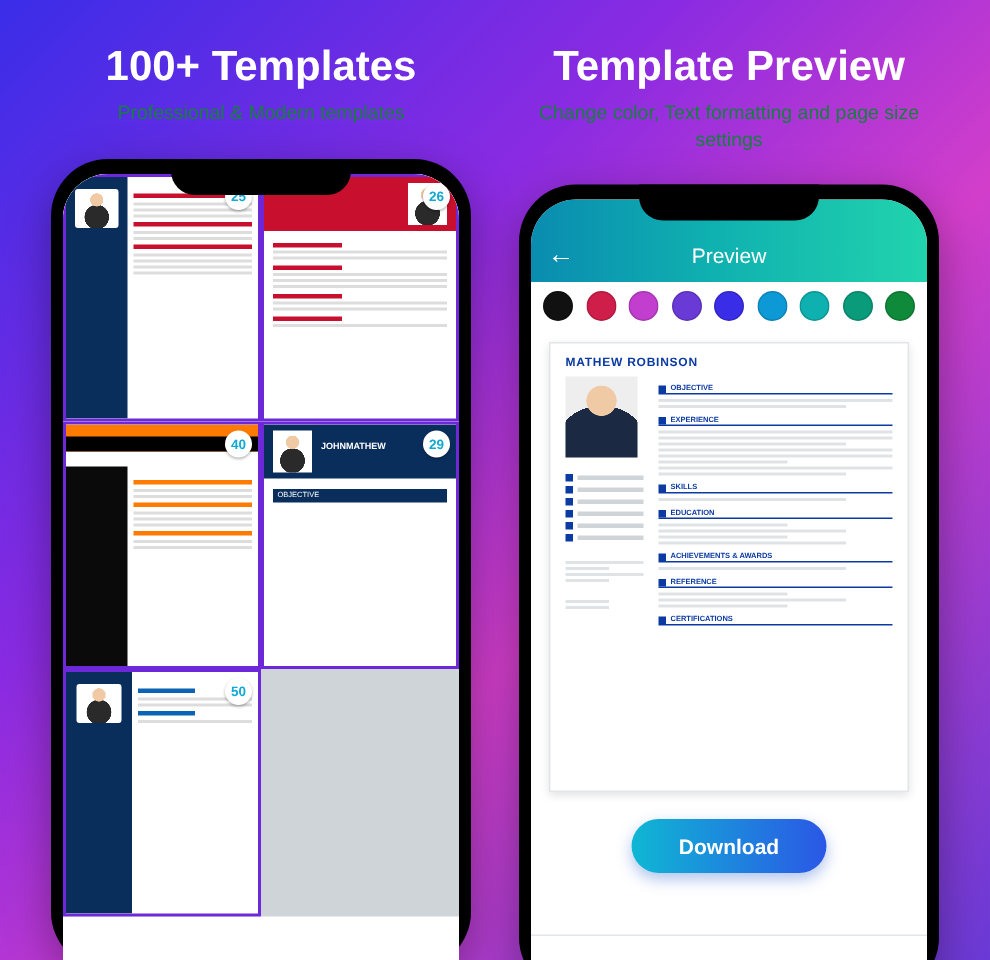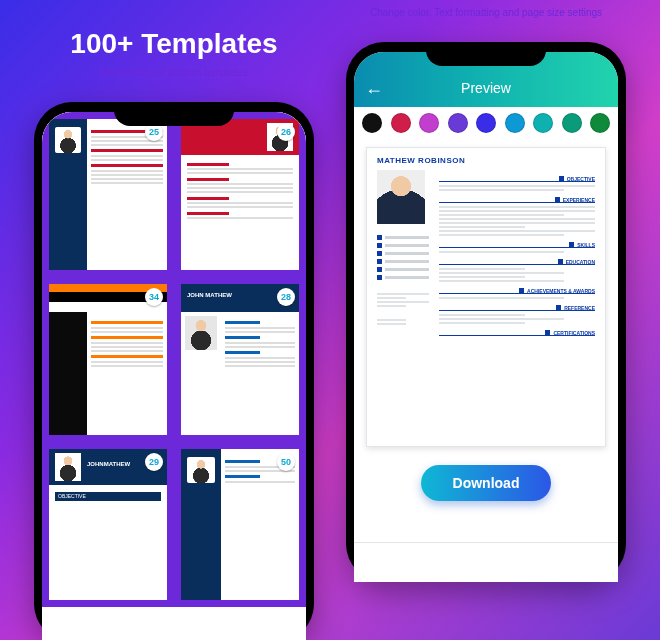--- a/index.html
+++ b/index.html
@@ -8,21 +8,21 @@
     background:linear-gradient(135deg,#3a2de8 0%,#8a2be2 35%,#d23eca 60%,#6a3ad6 100%);
     font-family:-apple-system,Helvetica,Arial,sans-serif;
     overflow:hidden;
     position:relative;
   }
   .panel { position:absolute; top:0; display:flex; flex-direction:column; align-items:center; }
   .panel.left  { left:0;  width:330px; padding-left:18px; }
   .panel.right { left:330px; width:330px; padding-right:18px; }
 
   .headline { color:#fff; font-size:28px; font-weight:600; margin-top:28px; text-align:center; }
-  .subhead  { color:#6d28d9; font-size:10px; margin-top:6px; text-align:center; max-width:280px; line-height:1.35; }
+  .subhead  { color:#15803d; font-size:13px; margin-top:6px; text-align:center; max-width:280px; line-height:1.35; }
 
   .phone {
     margin-top:22px;
     width:280px; height:540px;
     background:#000;
     border-radius:38px;
     padding:10px 8px 0 8px;
     position:relative;
     box-shadow:0 10px 30px rgba(0,0,0,.35);
   }
@@ -42,21 +42,21 @@
   
   .hdr-grad { background:linear-gradient(90deg,#0a8cb0,#0fb0b0 45%,#21d3ad); }
   .screen-title { color:#fff; text-align:center; font-size:14px; padding:26px 0 12px; font-weight:500; }
   .tabs { display:flex; justify-content:space-around; padding:4px 10px 10px; }
   .tab { color:rgba(255,255,255,.65); font-size:10px; letter-spacing:1px; font-weight:700; cursor:pointer; padding-bottom:4px; }
   .tab.active { color:#fff; border-bottom:2px solid #fff; }
 
   .grid { display:flex; flex-wrap:wrap; background:#cfd4d8; }
   .card {
     width:50%; height:165px; background:#fff;
-    border:7px solid #6d28d9; position:relative;
+    border:2px solid #6d28d9; position:relative;
     font-size:4px; color:#555; overflow:hidden;
   }
   .badge {
     position:absolute; top:4px; right:4px;
     width:18px; height:18px; border-radius:50%;
     background:#fff; color:#0fa9d4; font-size:9px; font-weight:700;
     display:flex; align-items:center; justify-content:center;
     box-shadow:0 1px 2px rgba(0,0,0,.3); z-index:2;
   }
   
@@ -107,21 +107,21 @@
   .av{position:relative;}
 
   
   .hdr2 { display:flex; align-items:center; padding:26px 8px 8px; }
   .back { color:#fff; font-size:18px; cursor:pointer; width:24px; text-align:center; }
   .hdr2 .ttl { flex:1; text-align:center; color:#fff; font-size:14px; font-weight:500; margin-left:-24px; }
 
   .swatches { display:flex; justify-content:space-between; padding:6px 8px; background:#fff; }
   .sw { width:20px; height:20px; border-radius:50%; cursor:pointer; border:1px solid rgba(0,0,0,.15); }
 
-  .preview-wrap { padding:8px 12px 0;text-align:right; }
+  .preview-wrap { padding:8px 12px 0; }
   .preview {
     width:100%; height:300px; background:#fff; border:1px solid #e2e6ea;
     box-shadow:0 2px 6px rgba(0,0,0,.12); position:relative; font-size:5px; color:#606a72;
   }
   .preview .name{position:absolute;left:10px;top:8px;font-size:8px;font-weight:800;color:#0b3aa3;letter-spacing:.5px;}
   .preview .photo{position:absolute;left:10px;top:22px;width:48px;height:54px;background:#eee;}
   .preview .photo.person::after{
     content:"";position:absolute;inset:0;
     background:
      radial-gradient(circle at 50% 30%,#f0c9a5 0 22%,transparent 23%),
@@ -199,58 +199,37 @@
               <div class="tx"></div>
               <div class="h"></div>
               <div class="tx"></div>
               <div class="tx"></div>
               <div class="h"></div>
               <div class="tx"></div>
             </div>
         </div>
 
         <div class="card tpl-27">
-          <div class="badge">34</div>
+          <div class="badge">40</div>
           <div class="topbar"></div>
             <div class="side"></div>
           <div class="body">
               <div class="h"></div>
               <div class="tx"></div>
               <div class="tx"></div>
               <div class="h"></div>
               <div class="tx"></div>
               <div class="tx"></div>
               <div class="tx"></div>
               <div class="h"></div>
               <div class="tx"></div>
               <div class="tx"></div>
             </div>
         </div>
 
-        <div class="card tpl-28">
-          <div class="badge">28</div>
-          <div class="top">
-              <div class="nm">JOHN MATHEW</div>
-            </div>
-          <div class="side">
-              <div class="av person"></div>
-            </div>
-          <div class="body">
-              <div class="h"></div>
-              <div class="tx"></div>
-              <div class="tx"></div>
-              <div class="h"></div>
-              <div class="tx"></div>
-              <div class="tx"></div>
-              <div class="h"></div>
-              <div class="tx"></div>
-              <div class="tx"></div>
-              <div class="tx"></div>
-            </div>
-        </div>
 
         <div class="card tpl-29">
           <div class="badge">29</div>
           <div class="top"></div>
             <div class="av person"></div>
             <div class="nm">JOHNMATHEW</div>
           <div class="sec">
               <div class="bar">OBJECTIVE</div>
             </div>
         </div>
@@ -268,20 +247,21 @@
               <div class="tx"></div>
             </div>
         </div>
 
       </div>
     </div>
   </div>
 </div>
 
 <div class="panel right">
+  <div class="headline">Template Preview</div>
   <div class="subhead">Change color, Text formatting and page size settings</div>
 
   <div class="phone">
     <div class="notch"></div>
     <div class="screen">
 
       <div class="hdr-grad hdr2">
         <div class="back">
           <span>←</span>
         </div>

